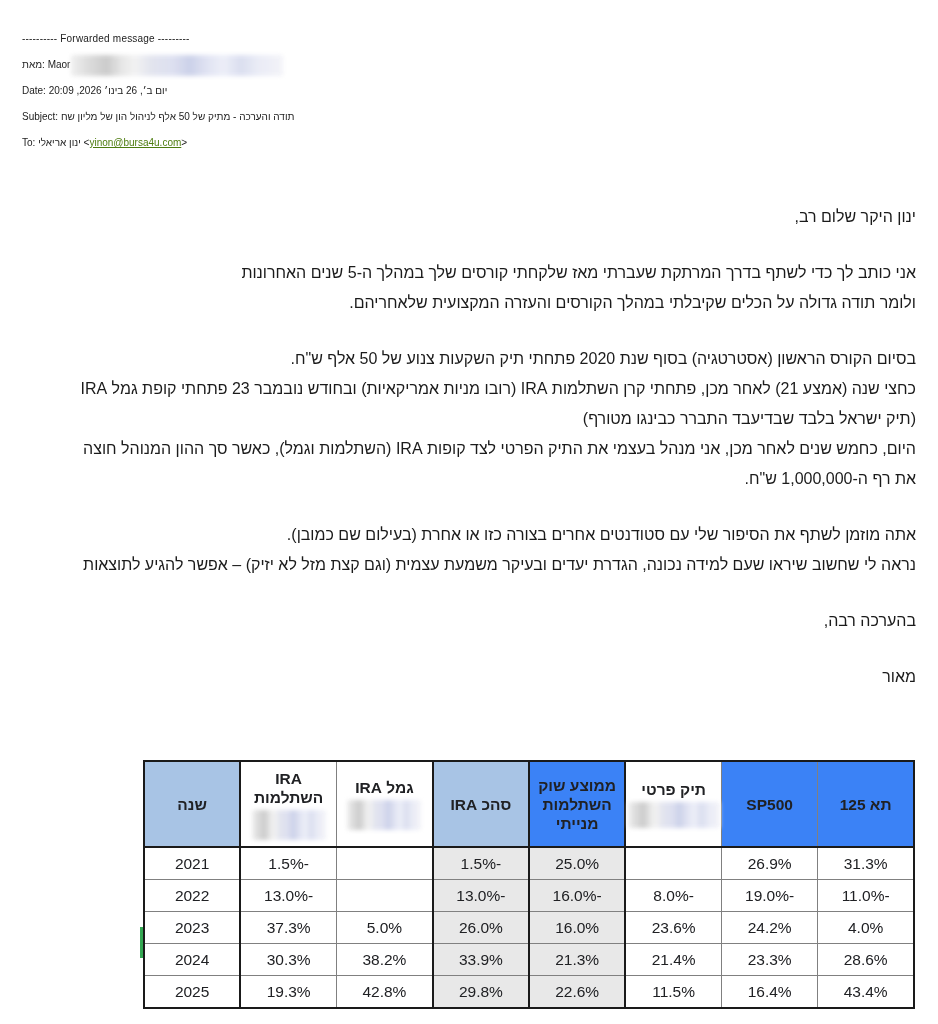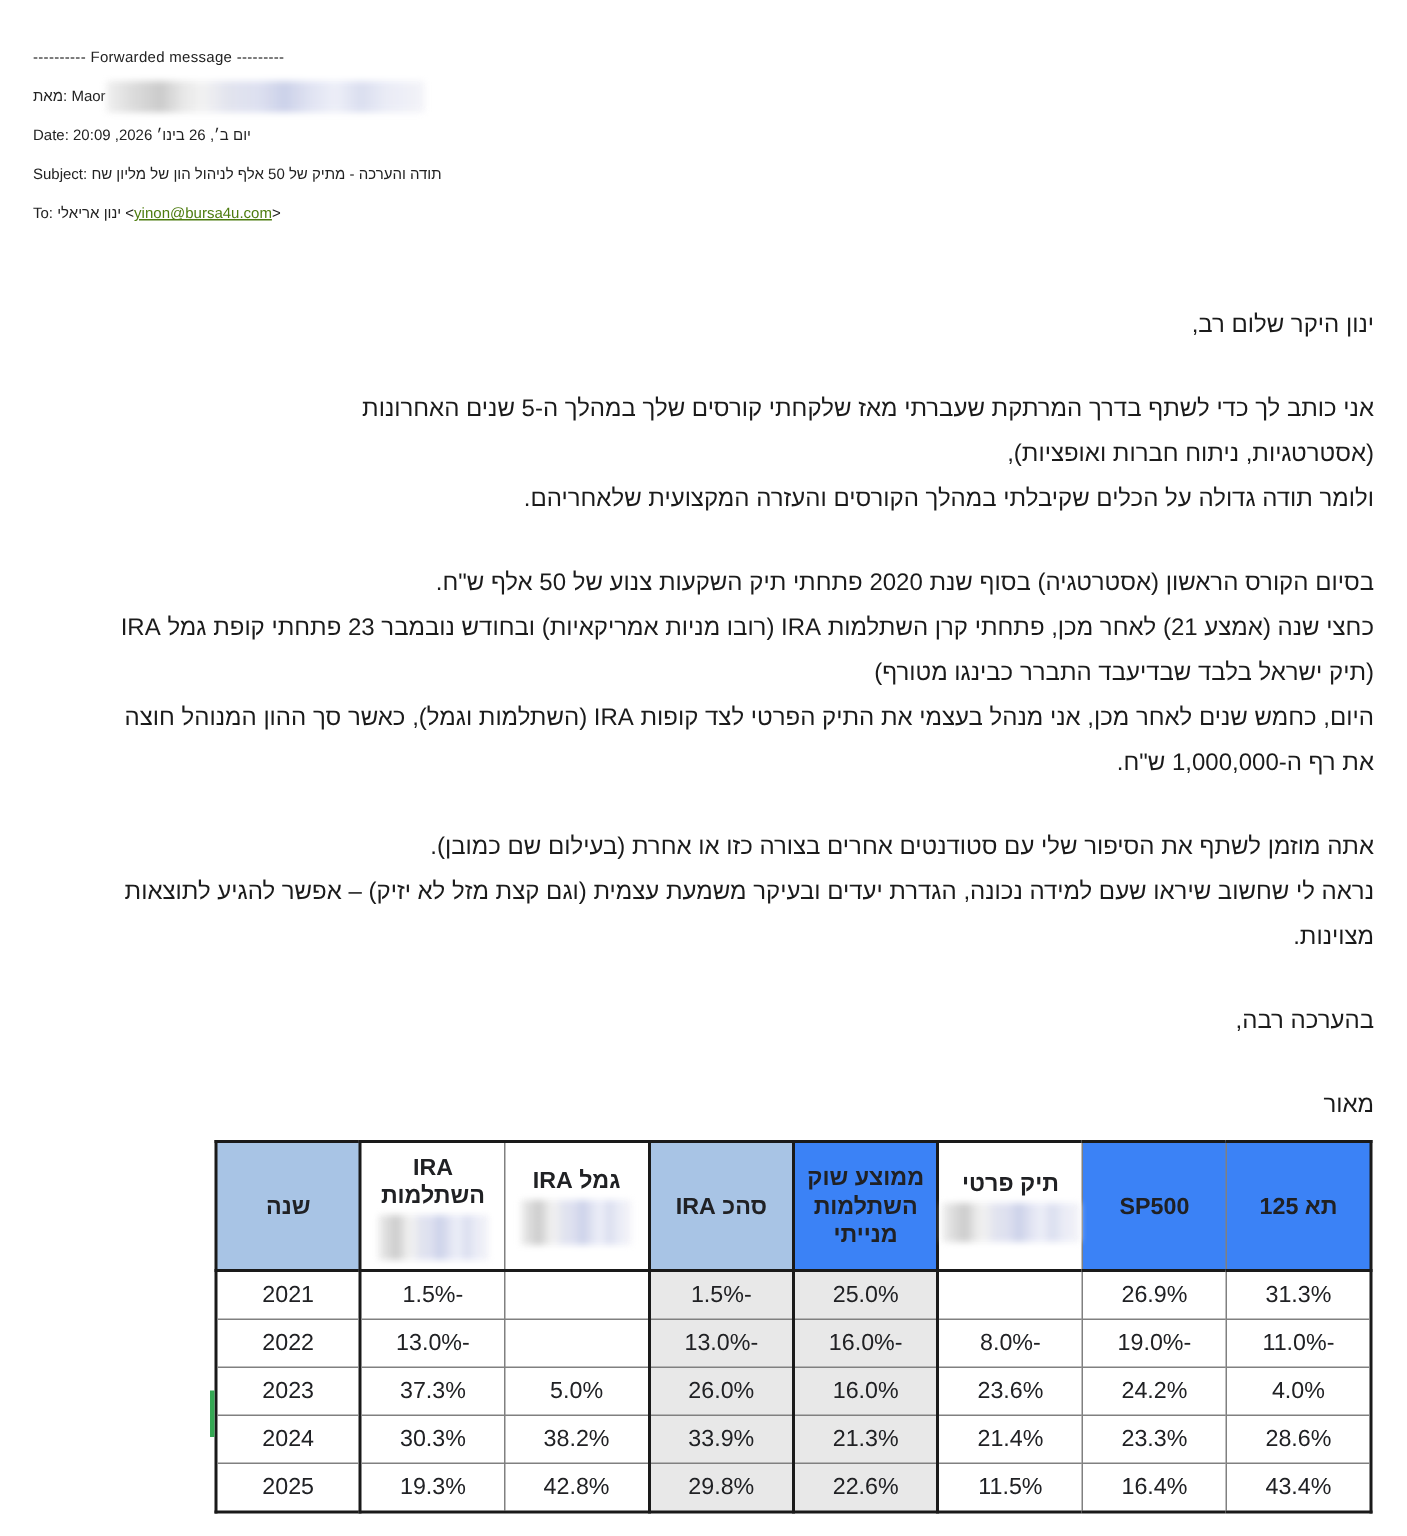--- a/index.html
+++ b/index.html
@@ -158,36 +158,34 @@
 </div>
 
 <div class="body-wrap">
 
   <p>
     <span class="ln">ינון היקר שלום רב,</span>
   </p>
 
   <p>
     <span class="ln">אני כותב לך כדי לשתף בדרך המרתקת שעברתי מאז שלקחתי קורסים שלך במהלך ה-5 שנים האחרונות</span>
-    <span class="ln">(אסטרטגיות, ניתוח חברות ואופציות),</span>
     <span class="ln">ולומר תודה גדולה על הכלים שקיבלתי במהלך הקורסים והעזרה המקצועית שלאחריהם.</span>
   </p>
 
   <p>
     <span class="ln">בסיום הקורס הראשון (אסטרטגיה) בסוף שנת 2020 פתחתי תיק השקעות צנוע של 50 אלף ש"ח.</span>
     <span class="ln">כחצי שנה (אמצע 21) לאחר מכן, פתחתי קרן השתלמות IRA (רובו מניות אמריקאיות) ובחודש נובמבר 23 פתחתי קופת גמל IRA</span>
     <span class="ln">(תיק ישראל בלבד שבדיעבד התברר כבינגו מטורף)</span>
     <span class="ln">היום, כחמש שנים לאחר מכן, אני מנהל בעצמי את התיק הפרטי לצד קופות IRA (השתלמות וגמל), כאשר סך ההון המנוהל חוצה</span>
     <span class="ln">את רף ה-1,000,000 ש"ח.</span>
   </p>
 
   <p>
     <span class="ln">אתה מוזמן לשתף את הסיפור שלי עם סטודנטים אחרים בצורה כזו או אחרת (בעילום שם כמובן).</span>
     <span class="ln">נראה לי שחשוב שיראו שעם למידה נכונה, הגדרת יעדים ובעיקר משמעת עצמית (וגם קצת מזל לא יזיק) – אפשר להגיע לתוצאות</span>
-    <span class="ln">מצוינות.</span>
   </p>
 
   <p>
     <span class="ln">בהערכה רבה,</span>
   </p>
 
   <p class="tight">
     <span class="ln">מאור</span>
   </p>
 

